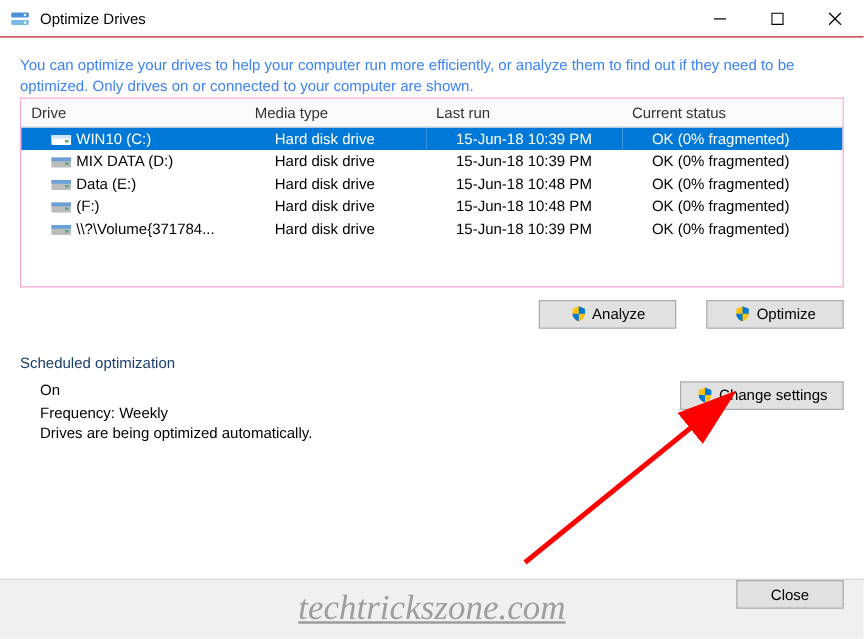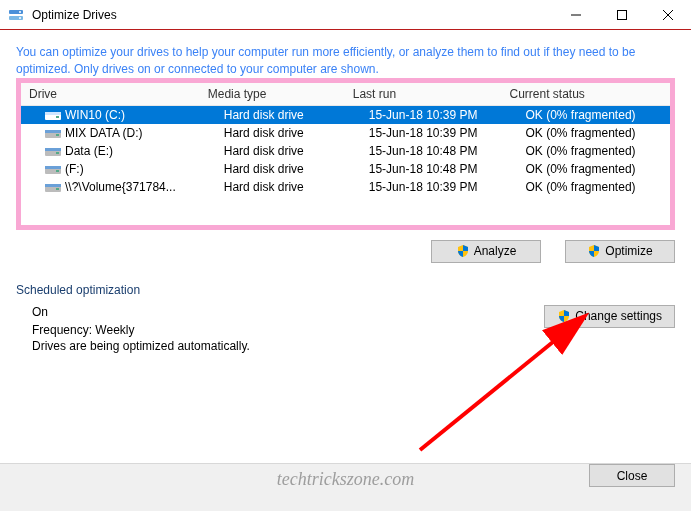--- a/index.html
+++ b/index.html
@@ -8,41 +8,41 @@
     .titlebar { height: 30px; display: flex; align-items: center; border-bottom: 1px solid #b91c1c; }
     .titlebar .icon { width: 16px; height: 16px; margin: 0 8px; }
     .titlebar .title { flex: 1; color: #000; }
     .win-btns { display: flex; }
     .win-btn { width: 46px; height: 30px; display: flex; align-items: center; justify-content: center; color: #333; }
 
     .content { padding: 14px 16px 10px 16px; }
     .desc { color: #3b82f6; line-height: 1.4; }
     .section-label { color: #1a3e6e; margin-bottom: 6px; }
 
-    .drive-box { border: 5px solid #f9a8d4; padding: 0; margin-bottom: 10px; height: 152px; overflow: hidden; }
+    .drive-box { border: 1px solid #f9a8d4; padding: 0; margin-bottom: 10px; height: 152px; overflow: hidden; }
     .drive-table { width: 100%; border-collapse: collapse; }
     .drive-table th { background: #fafafa; text-align: left; font-weight: 400; color: #333; padding: 4px 8px; border-bottom: 1px solid #e8e8e8; }
     .drive-table td { padding: 2px 24px; color: #000; white-space: nowrap; }
     .drive-table tr.sel td { background: #0078d7; color: #fff; }
     .di { display: inline-block; width: 16px; height: 12px; margin-right: 4px; vertical-align: -2px; }
     .col-d { width: 160px; } .col-m { width: 145px; } .col-l { width: 130px; }
     .drive-table tbody tr td { font-size: 12px; }
 
     .btnrow { display: flex; justify-content: flex-end; gap: 24px; margin-bottom: 20px; }
     .btn { min-width: 110px; height: 23px; background: #e1e1e1; border: 1px solid #adadad; display: inline-flex; align-items: center; justify-content: center; gap: 4px; padding: 0 12px; cursor: pointer; }
 
     .sched { margin-top: 8px; }
     .sched .hdr { color: #1a3e6e; margin-bottom: 8px; }
     .sched .body { display: flex; }
     .sched .info { padding-left: 16px; flex: 1; }
     .sched .on { font-weight: 400; margin-bottom: 4px; }
     .sched .line { margin-bottom: 2px; }
 
     .footer { position: absolute; bottom: 0; left: 0; right: 0; height: 48px; background: #f0f0f0; border-top: 1px solid #d8d8d8; display: flex; align-items: flex-start; justify-content: flex-end; padding-right: 16px; }
-    .watermark { position: absolute; bottom: 21px; left: 50%; transform: translateX(-50%); font-size: 18px; color: rgba(90,90,90,0.55); font-style: italic; font-family: Georgia, serif; pointer-events: none; }
+    .watermark { position: absolute; bottom: 8px; left: 50%; transform: translateX(-50%); font-size: 28px; color: rgba(90,90,90,0.55); font-style: italic; font-family: Georgia, serif; pointer-events: none; text-decoration: underline; }
 
     .arrow-overlay { position: absolute; pointer-events: none; }
 
     .shield { width: 14px; height: 14px; }
   </style>
 </head>
 <body>
 
 <div class="titlebar">
   <span class="icon">

